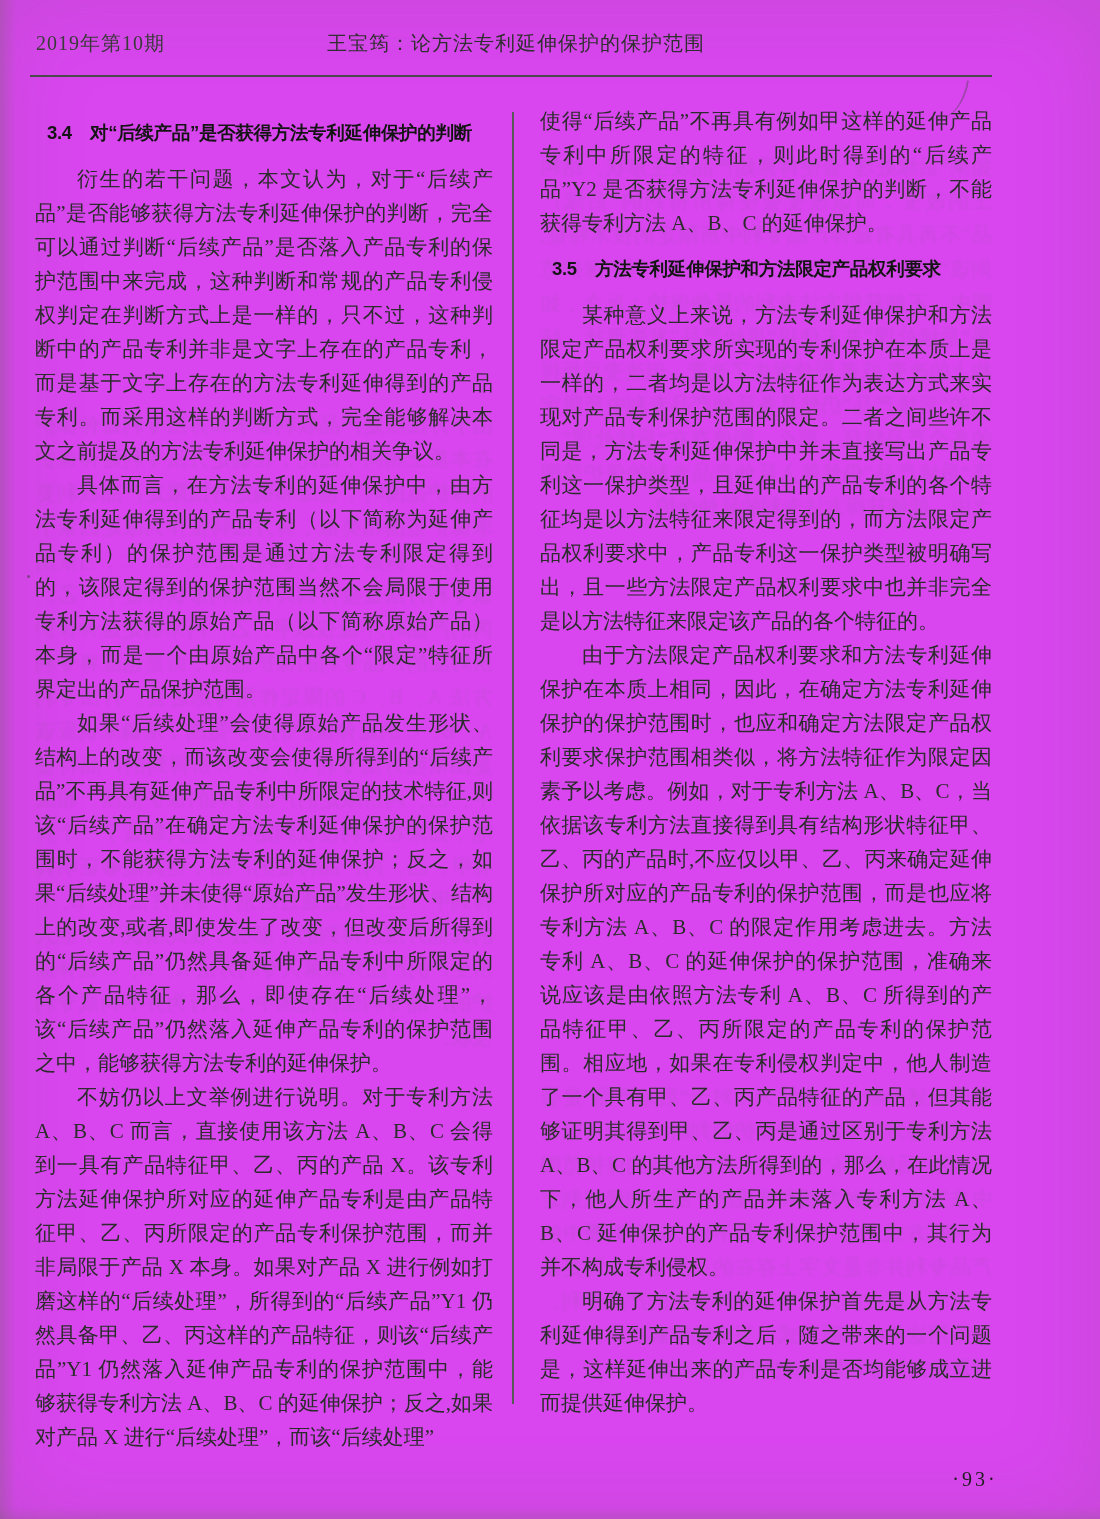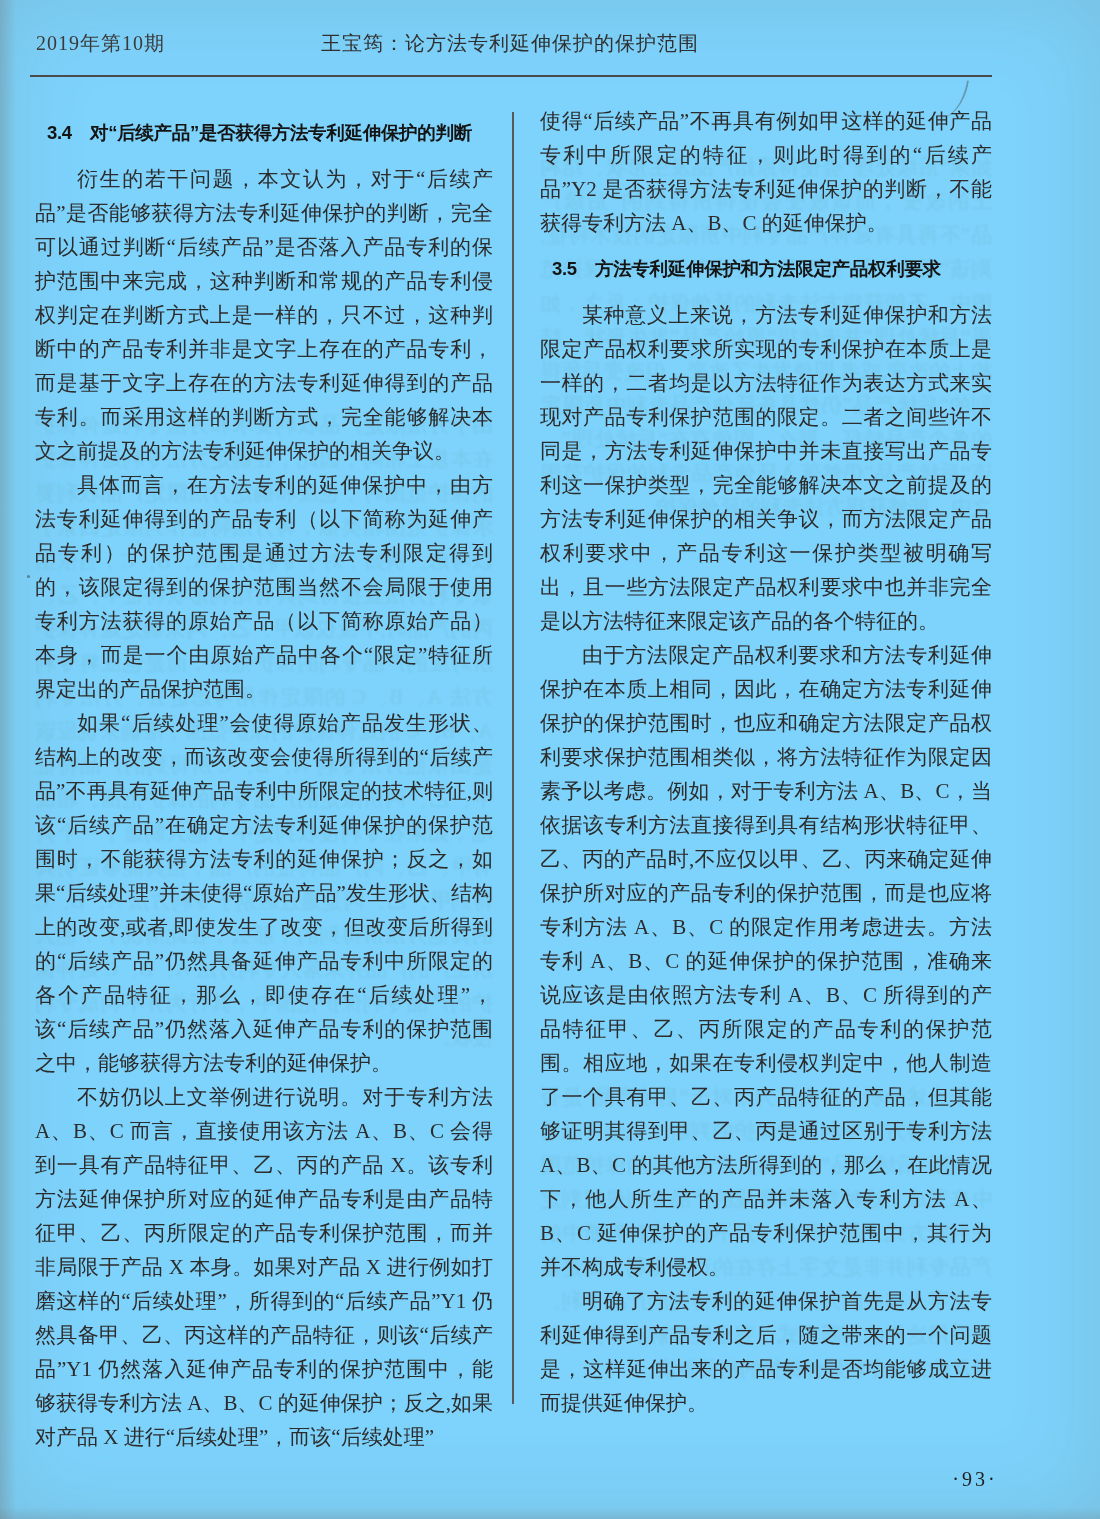--- a/index.html
+++ b/index.html
@@ -3,40 +3,40 @@
 <meta charset="utf-8">
 <style>
   html,body{margin:0;padding:0;}
   body{
     width:1100px;height:1519px;
     font-family:"Liberation Serif", serif;
     background:#e6e4df;
   }
   .page{
     position:relative;width:1100px;height:1519px;overflow:hidden;
-    background:#7dd3fc;
+    background:#d946ef;
   }
   .vignette{
     position:absolute;inset:0;pointer-events:none;
     box-shadow:inset 0 0 90px rgba(95,90,78,0.16);
   }
   .edge-left{
     position:absolute;left:0;top:0;width:16px;height:100%;pointer-events:none;
     background:linear-gradient(to right, rgba(110,105,95,0.25), rgba(110,105,95,0));
   }
   .edge-bottom{
     position:absolute;left:0;bottom:0;width:100%;height:12px;pointer-events:none;
     background:linear-gradient(to top, rgba(110,105,95,0.18), rgba(110,105,95,0));
   }
   .issue{
     position:absolute;left:36px;top:30px;
     font-size:20px;color:#3a3a3a;letter-spacing:1px;
   }
   .running-title{
-    position:absolute;left:10px;top:30px;width:1000px;
+    position:absolute;left:16px;top:30px;width:1000px;
     text-align:center;font-size:20px;color:#2f2f2f;letter-spacing:1px;
   }
   .header-rule{
     position:absolute;left:30px;top:75px;width:962px;height:2px;
     background:#4b4b4b;
   }
   .col{
     position:absolute;top:104px;
     font-size:21px;line-height:34px;color:#2c2c2c;
     text-align:justify;text-justify:inter-character;
@@ -103,21 +103,21 @@
     <h3 class="subhead oneline">3.4　对“后续产品”是否获得方法专利延伸保护的判断</h3>
     <p>衍生的若干问题，本文认为，对于“后续产品”是否能够获得方法专利延伸保护的判断，完全可以通过判断“后续产品”是否落入产品专利的保护范围中来完成，这种判断和常规的产品专利侵权判定在判断方式上是一样的，只不过，这种判断中的产品专利并非是文字上存在的产品专利，而是基于文字上存在的方法专利延伸得到的产品专利。而采用这样的判断方式，完全能够解决本文之前提及的方法专利延伸保护的相关争议。</p>
     <p>具体而言，在方法专利的延伸保护中，由方法专利延伸得到的产品专利（以下简称为延伸产品专利）的保护范围是通过方法专利限定得到的，该限定得到的保护范围当然不会局限于使用专利方法获得的原始产品（以下简称原始产品）本身，而是一个由原始产品中各个“限定”特征所界定出的产品保护范围。</p>
     <p>如果“后续处理”会使得原始产品发生形状、结构上的改变，而该改变会使得所得到的“后续产品”不再具有延伸产品专利中所限定的技术特征,则该“后续产品”在确定方法专利延伸保护的保护范围时，不能获得方法专利的延伸保护；反之，如果“后续处理”并未使得“原始产品”发生形状、结构上的改变,或者,即使发生了改变，但改变后所得到的“后续产品”仍然具备延伸产品专利中所限定的各个产品特征，那么，即使存在“后续处理”，该“后续产品”仍然落入延伸产品专利的保护范围之中，能够获得方法专利的延伸保护。</p>
     <p>不妨仍以上文举例进行说明。对于专利方法 A、B、C 而言，直接使用该方法 A、B、C 会得到一具有产品特征甲、乙、丙的产品 X。该专利方法延伸保护所对应的延伸产品专利是由产品特征甲、乙、丙所限定的产品专利保护范围，而并非局限于产品 X 本身。如果对产品 X 进行例如打磨这样的“后续处理”，所得到的“后续产品”Y1 仍然具备甲、乙、丙这样的产品特征，则该“后续产品”Y1 仍然落入延伸产品专利的保护范围中，能够获得专利方法 A、B、C 的延伸保护；反之,如果对产品 X 进行“后续处理”，而该“后续处理”</p>
   </div>
 
   <div class="col col-right">
     <p class="cont">使得“后续产品”不再具有例如甲这样的延伸产品专利中所限定的特征，则此时得到的“后续产品”Y2 是否获得方法专利延伸保护的判断，不能获得专利方法 A、B、C 的延伸保护。</p>
     <h3 class="subhead oneline">3.5　方法专利延伸保护和方法限定产品权利要求</h3>
-    <p>某种意义上来说，方法专利延伸保护和方法限定产品权利要求所实现的专利保护在本质上是一样的，二者均是以方法特征作为表达方式来实现对产品专利保护范围的限定。二者之间些许不同是，方法专利延伸保护中并未直接写出产品专利这一保护类型，完全能够解决本文之前提及的方法专利延伸保护的相关争议，而方法限定产品权利要求中，产品专利这一保护类型被明确写出，且一些方法限定产品权利要求中也并非完全是以方法特征来限定该产品的各个特征的。</p>
+    <p>某种意义上来说，方法专利延伸保护和方法限定产品权利要求所实现的专利保护在本质上是一样的，二者均是以方法特征作为表达方式来实现对产品专利保护范围的限定。二者之间些许不同是，方法专利延伸保护中并未直接写出产品专利这一保护类型，且延伸出的产品专利的各个特征均是以方法特征来限定得到的，而方法限定产品权利要求中，产品专利这一保护类型被明确写出，且一些方法限定产品权利要求中也并非完全是以方法特征来限定该产品的各个特征的。</p>
     <p>由于方法限定产品权利要求和方法专利延伸保护在本质上相同，因此，在确定方法专利延伸保护的保护范围时，也应和确定方法限定产品权利要求保护范围相类似，将方法特征作为限定因素予以考虑。例如，对于专利方法 A、B、C，当依据该专利方法直接得到具有结构形状特征甲、乙、丙的产品时,不应仅以甲、乙、丙来确定延伸保护所对应的产品专利的保护范围，而是也应将专利方法 A、B、C 的限定作用考虑进去。方法专利 A、B、C 的延伸保护的保护范围，准确来说应该是由依照方法专利 A、B、C 所得到的产品特征甲、乙、丙所限定的产品专利的保护范围。相应地，如果在专利侵权判定中，他人制造了一个具有甲、乙、丙产品特征的产品，但其能够证明其得到甲、乙、丙是通过区别于专利方法 A、B、C 的其他方法所得到的，那么，在此情况下，他人所生产的产品并未落入专利方法 A、B、C 延伸保护的产品专利保护范围中，其行为并不构成专利侵权。</p>
     <p>明确了方法专利的延伸保护首先是从方法专利延伸得到产品专利之后，随之带来的一个问题是，这样延伸出来的产品专利是否均能够成立进而提供延伸保护。</p>
   </div>
 
   <div class="page-number">·93·</div>
 
   <div class="edge-left"></div>
   <div class="edge-bottom"></div>
   <div class="vignette"></div>
 </div>

